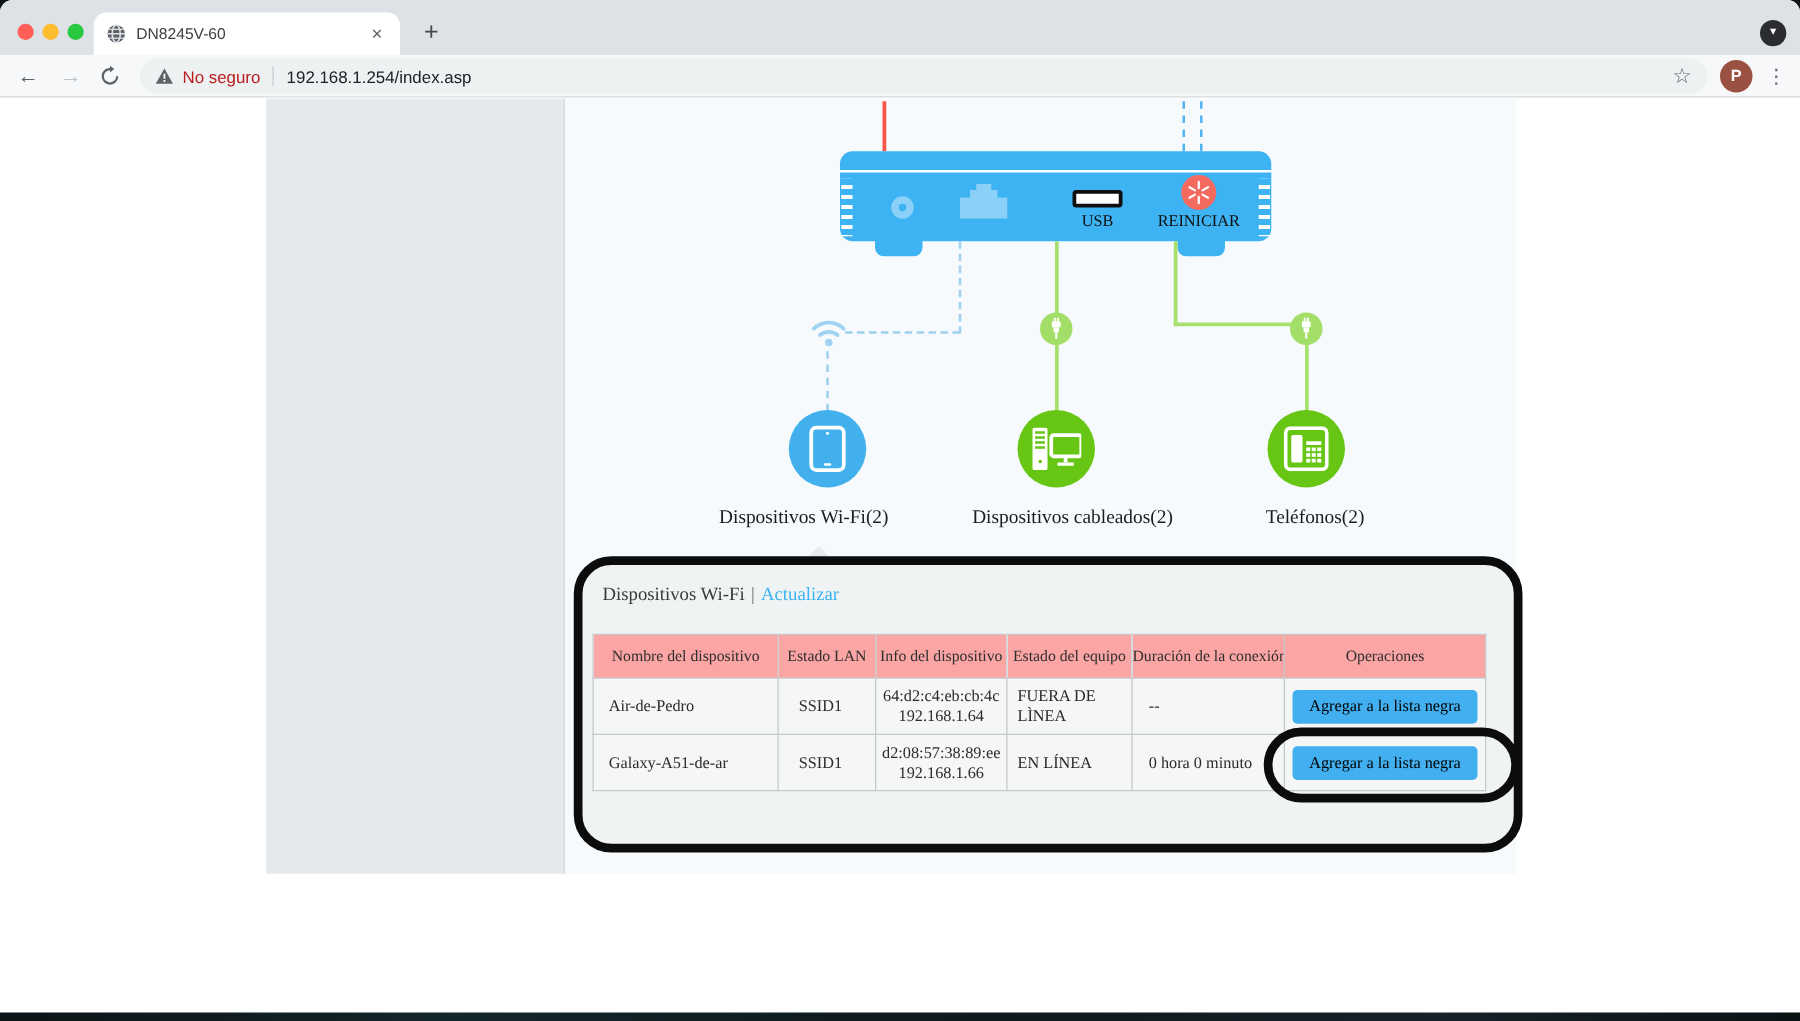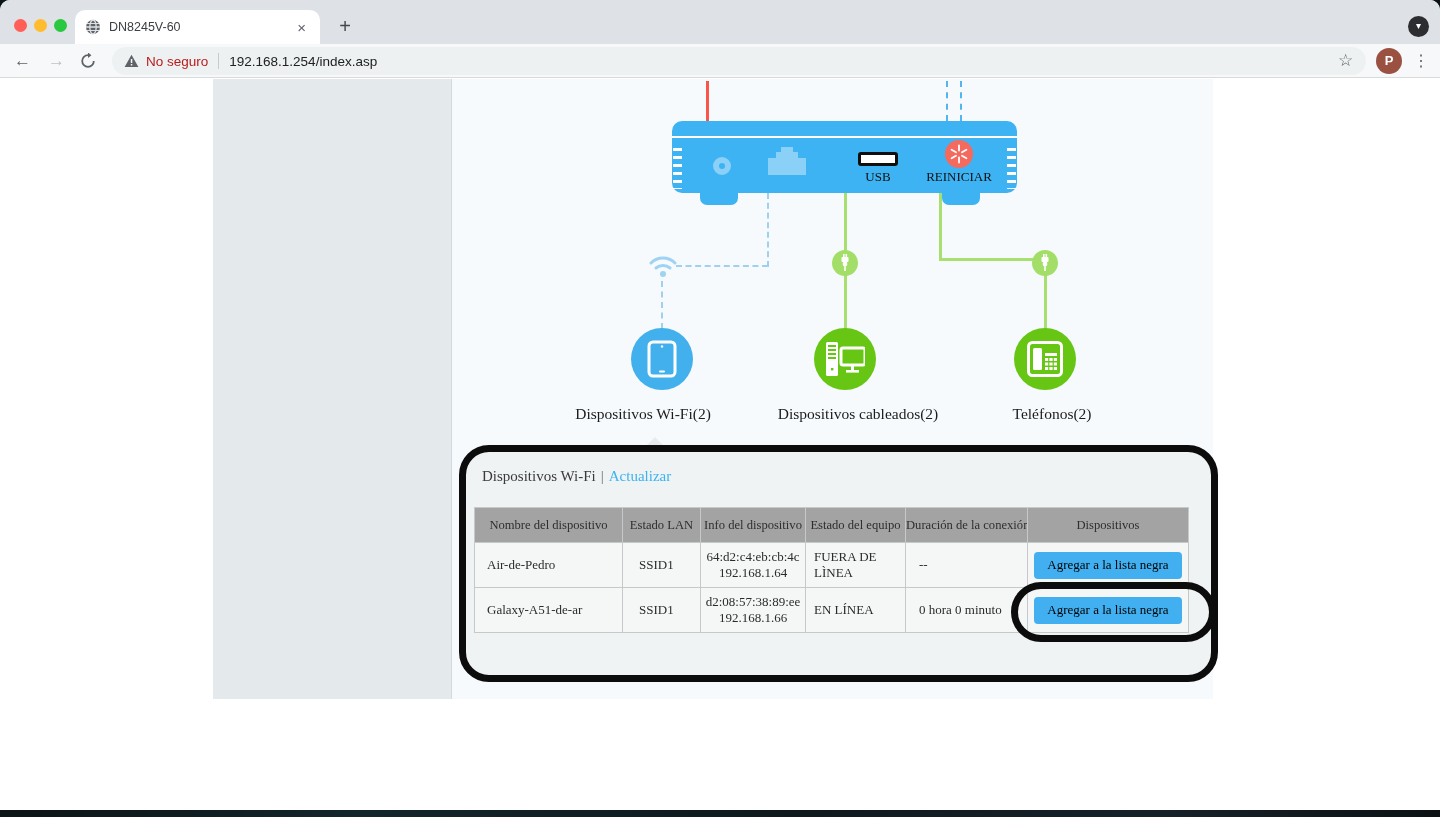--- a/index.html
+++ b/index.html
@@ -104,21 +104,21 @@
     border-left:14px solid transparent; border-right:14px solid transparent;
     border-bottom:14px solid #e7ebed; }
   .panel { position:absolute; left:11px; top:370px; width:750px; height:229px;
     background:#f0f3f4; border-radius:16px; }
   .panel-title { position:absolute; left:19px; top:19px; font-size:15px; color:#3a3a3a; }
   .panel-title .sep { color:#6d6d6d; margin:0 5px; }
   .panel-title a { color:#3bb3f0; text-decoration:none; }
 
   table.devices { position:absolute; left:11px; top:58px; width:714px; border-collapse:collapse;
     table-layout:fixed; font-family:"Liberation Serif", serif; }
-  .devices th { height:35px; background:#a3a3a3; border:1px solid #c6c9ca; font-weight:normal;
+  .devices th { height:35px; background:#fca5a5; border:1px solid #c6c9ca; font-weight:normal;
     font-size:12.6px; color:#2e2e2e; white-space:nowrap; overflow:hidden; text-align:center; }
   .devices td { height:45px; border:1px solid #c6c9ca; background:#f5f6f6;
     font-size:13px; color:#2b2b2b; text-align:center; }
   .devices .c-name { text-align:left; padding-left:12px; }
   .devices .c-lan  { text-align:left; padding-left:16px; }
   .devices .c-stat { text-align:left; padding-left:8px; padding-right:6px; }
   .devices .c-dur  { text-align:left; padding-left:13px; }
   .w1{width:148px;} .w2{width:78px;} .w3{width:105px;} .w4{width:100px;} .w5{width:122px;} .w6{width:161px;}
   .info-line { display:block; line-height:16px; }
   .btn-black { width:148px; height:27px; margin:0 auto; background:#42b0f0; border:none; border-radius:4px;
@@ -312,21 +312,21 @@
               <col class="w5">
               <col class="w6">
             </colgroup>
           <tbody>
               <tr>
             <th>Nombre del dispositivo</th>
             <th>Estado LAN</th>
             <th>Info del dispositivo</th>
             <th>Estado del equipo</th>
             <th>Duración de la conexión</th>
-            <th>Dispositivos</th>
+            <th>Operaciones</th>
           </tr>
           <tr>
             <td class="c-name">Air-de-Pedro</td>
             <td class="c-lan">SSID1</td>
             <td>
               <span class="info-line">64:d2:c4:eb:cb:4c</span>
               <span class="info-line">192.168.1.64</span>
             </td>
             <td class="c-stat">FUERA DE LÌNEA</td>
             <td class="c-dur">--</td>

